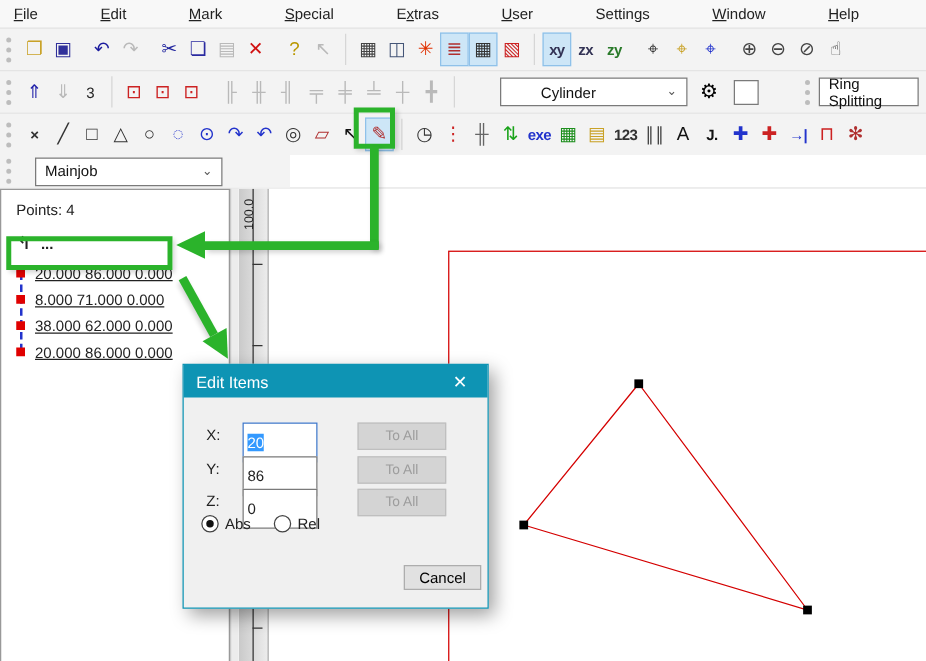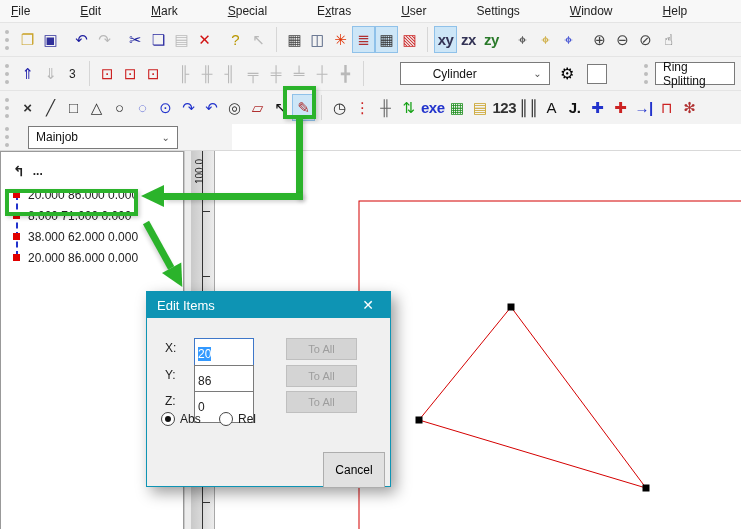--- a/index.html
+++ b/index.html
@@ -10,21 +10,21 @@
   .menu-item{padding:3px 9px;cursor:default;}
   
   .toolbar{height:33px;display:flex;align-items:center;background:#f3f3f3;border-top:1px solid #e4e4e4;position:relative;}
   .grip{width:0;height:20px;border-left:4px dotted #bdbdbd;margin:0 7px 0 5px;flex:none;}
   .tb-btn{min-width:23px;height:27px;display:flex;align-items:center;justify-content:center;
           font-size:15px;line-height:1;border:1px solid transparent;background:none;padding:0;
           font-family:inherit;flex:none;}
   .tb-btn.active{background:var(--active_button_bg);border-color:var(--active_button_border);}
   .tb-btn.gap{margin-left:8px;}
   .glyph{pointer-events:none;}
-  .glyph.small{font-size:15px;font-weight:bold;letter-spacing:-0.5px;}
+  .glyph.small{font-size:12px;font-weight:bold;letter-spacing:-0.5px;}
   .tb-label{font-size:12px;margin:0 7px;color:#222;}
   .tb-sep{width:1px;height:25px;background:#d6d6d6;margin:0 6px;flex:none;}
   .tbgroup{display:flex;align-items:center;}
   .combo{box-sizing:border-box;height:23px;background:#fff;border:1px solid #7a7a7a;font-size:12px;
          display:flex;align-items:center;justify-content:space-between;padding:0 7px;color:#111;flex:none;}
   .combo .chev{font-size:10px;color:#555;margin-left:6px;}
   #cylinder-combo{width:150px;margin-left:30px;padding-left:32px;}
   #ring-combo{width:80px;margin-right:6px;}
   #gear-btn{margin-left:6px;font-size:16px;}
   .swatch{width:18px;height:18px;background:#fff;border:1px solid #7a7a7a;margin:0 8px;flex:none;}
@@ -32,21 +32,21 @@
   
   .jobbar{height:26px;background:#fff;display:flex;align-items:center;border-bottom:1px solid #d9d9d9;}
   .jobbar-left{width:232px;height:26px;background:#f3f3f3;display:flex;align-items:center;flex:none;}
   #job-combo{width:150px;margin-left:12px;}
   
   .main{height:381px;display:flex;position:relative;background:#fff;}
   .points-panel{box-sizing:border-box;width:184px;border:1px solid #999;background:#fff;position:relative;font-size:12px;flex:none;}
   .pp-title{padding:9px 0 0 12px;}
   .pp-back{display:flex;align-items:center;gap:8px;padding:11px 0 2px 12px;font-weight:bold;}
   .pp-back .ico{font-size:14px;font-weight:bold;}
-  .point-rows{position:relative;margin-top:3px;}
+  .point-rows{position:relative;margin-top:3px;text-decoration:underline;}
   .connector{position:absolute;left:15px;top:10px;bottom:11px;border-left:2px dashed #2233cc;}
   .point-row{height:21px;display:flex;align-items:center;padding-left:12px;gap:8px;position:relative;}
   .marker{width:7px;height:7px;background:#e00000;flex:none;position:relative;z-index:1;}
   .splitter{width:6px;background:#ececec;border-left:1px solid #c9c9c9;flex:none;}
   .canvas-area{flex:1;position:relative;overflow:hidden;background:#fff;}
   .vruler{position:absolute;left:0;top:0;bottom:0;width:23px;background:linear-gradient(to right,#c9c9c9,#ececec);border-right:1px solid #a8a8a8;}
   .vr-line{position:absolute;left:11px;top:0;bottom:0;width:1px;background:#333;}
   .vr-label{position:absolute;left:3px;top:8px;font-size:10px;color:#222;writing-mode:vertical-rl;transform:rotate(180deg);}
   .vr-tick{position:absolute;left:11px;width:8px;height:1px;background:#333;}
   .hruler{position:absolute;left:23px;right:0;top:0;height:33px;}
@@ -67,21 +67,21 @@
   .dinput{position:absolute;left:47px;box-sizing:border-box;width:60px;height:20px;background:#fff;
           border:1px solid #7a7a7a;padding:15px 3px;display:flex;align-items:center;}
   .dinput.focused{border-color:#3e77c9;}
   .dinput .sel{background:var(--selection_blue);color:#fff;}
   .toall{position:absolute;left:139px;box-sizing:border-box;width:71px;height:22px;background:#d4d4d4;
          border:1px solid #bfbfbf;color:#9d9d9d;font-size:11px;font-family:inherit;}
   .radio{position:absolute;display:flex;align-items:center;gap:5px;top:120px;}
   .rdot{width:12px;height:12px;border:1px solid #444;border-radius:50%;background:#fff;display:inline-block;position:relative;}
   .rdot.checked::after{content:'';position:absolute;left:3px;top:3px;width:6px;height:6px;background:#111;border-radius:50%;}
   #abs-radio{left:14px;} #rel-radio{left:72px;}
-  .btn{position:absolute;height:36px;background:#e1e1e1;border:1px solid #adadad;font-size:12px;font-family:inherit;}
+  .btn{position:absolute;height:20px;background:#e1e1e1;border:1px solid #adadad;font-size:12px;font-family:inherit;}
   #ok-btn{left:75px;top:160px;width:80px;height:21px;border:2px solid #0078d7;}
   #cancel-btn{left:176px;top:160px;width:62px;}
   
   .anno{position:absolute;z-index:60;}
   .anno-box{border:4px solid var(--annotation_green);box-sizing:border-box;background:transparent;box-shadow:2px 2px 4px rgba(0,0,0,.18);}
   #anno-box1{left:283px;top:86px;width:33px;height:33px;}
   #anno-box2{left:5px;top:189px;width:133px;height:27px;}
   #anno-vline{left:296px;top:117px;width:7px;height:82px;background:var(--annotation_green);box-shadow:2px 2px 4px rgba(0,0,0,.18);}
   #anno-hline{left:164px;top:193px;width:139px;height:7px;background:var(--annotation_green);box-shadow:2px 2px 4px rgba(0,0,0,.18);}
   #anno-hline::before{content:'';position:absolute;left:-23px;top:-8px;width:0;height:0;
@@ -353,20 +353,21 @@
       <span class="grip"></span>
       <div class="combo" id="job-combo">
         <span>Mainjob</span>
         <span class="chev">⌄</span>
       </div>
     </div>
   </div>
 
   <div class="main">
     <div class="points-panel">
+      <div class="pp-title">Points: 4</div>
       <div class="pp-back">
         <span class="ico">↰</span>
         <span>...</span>
       </div>
       <div class="point-rows" id="point-rows">
         <div class="connector"></div>
       <div class="point-row">
             <span class="marker"></span>
             <span>20.000 86.000 0.000</span>
           </div>

